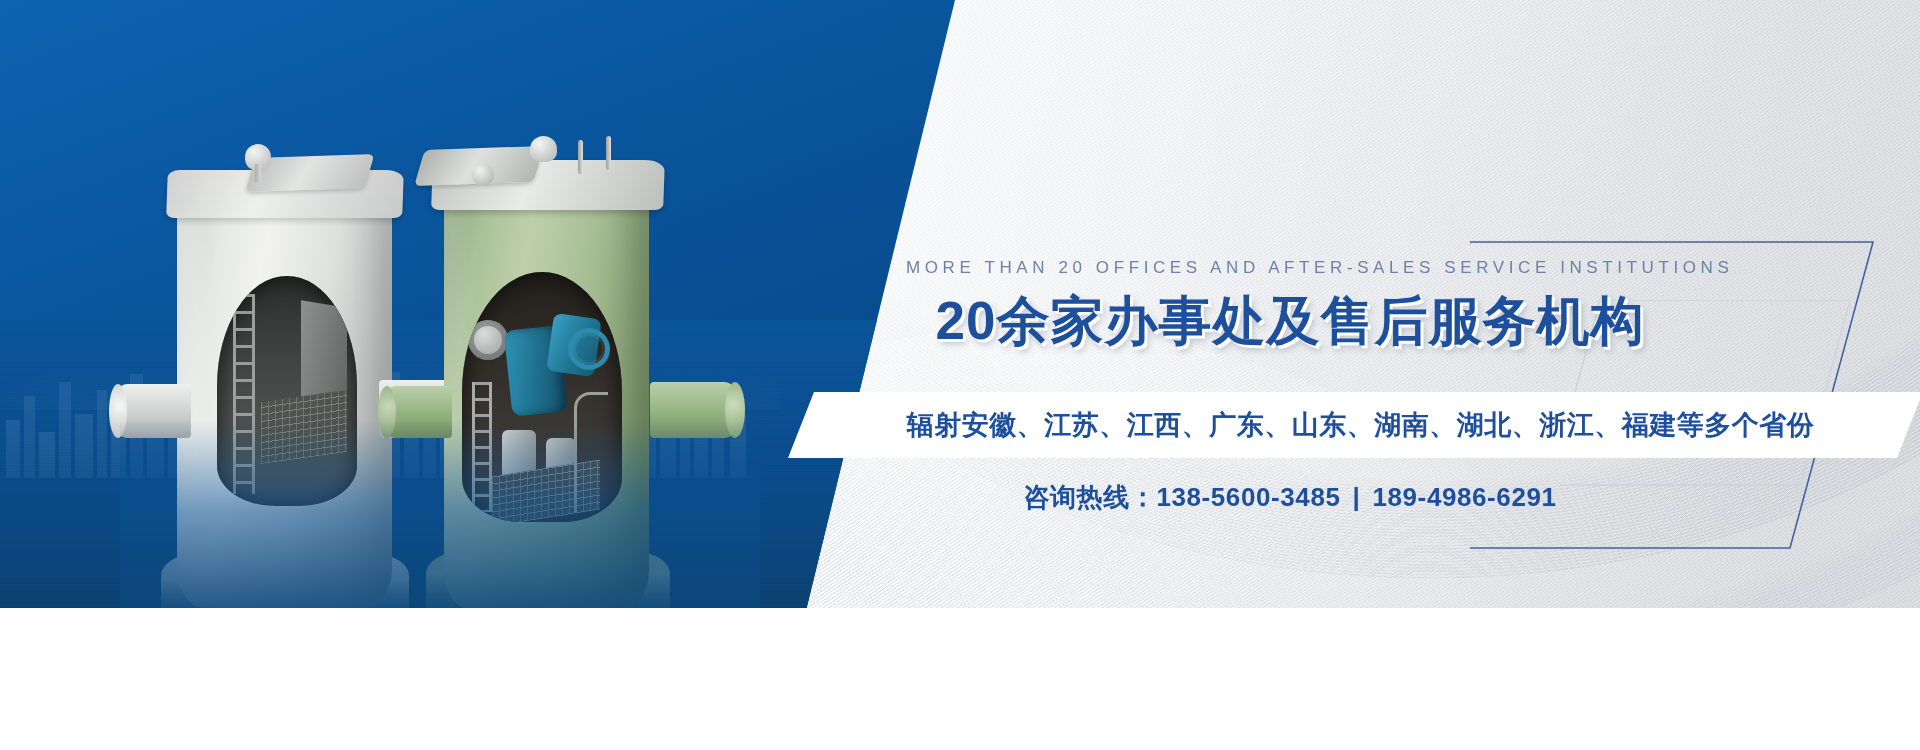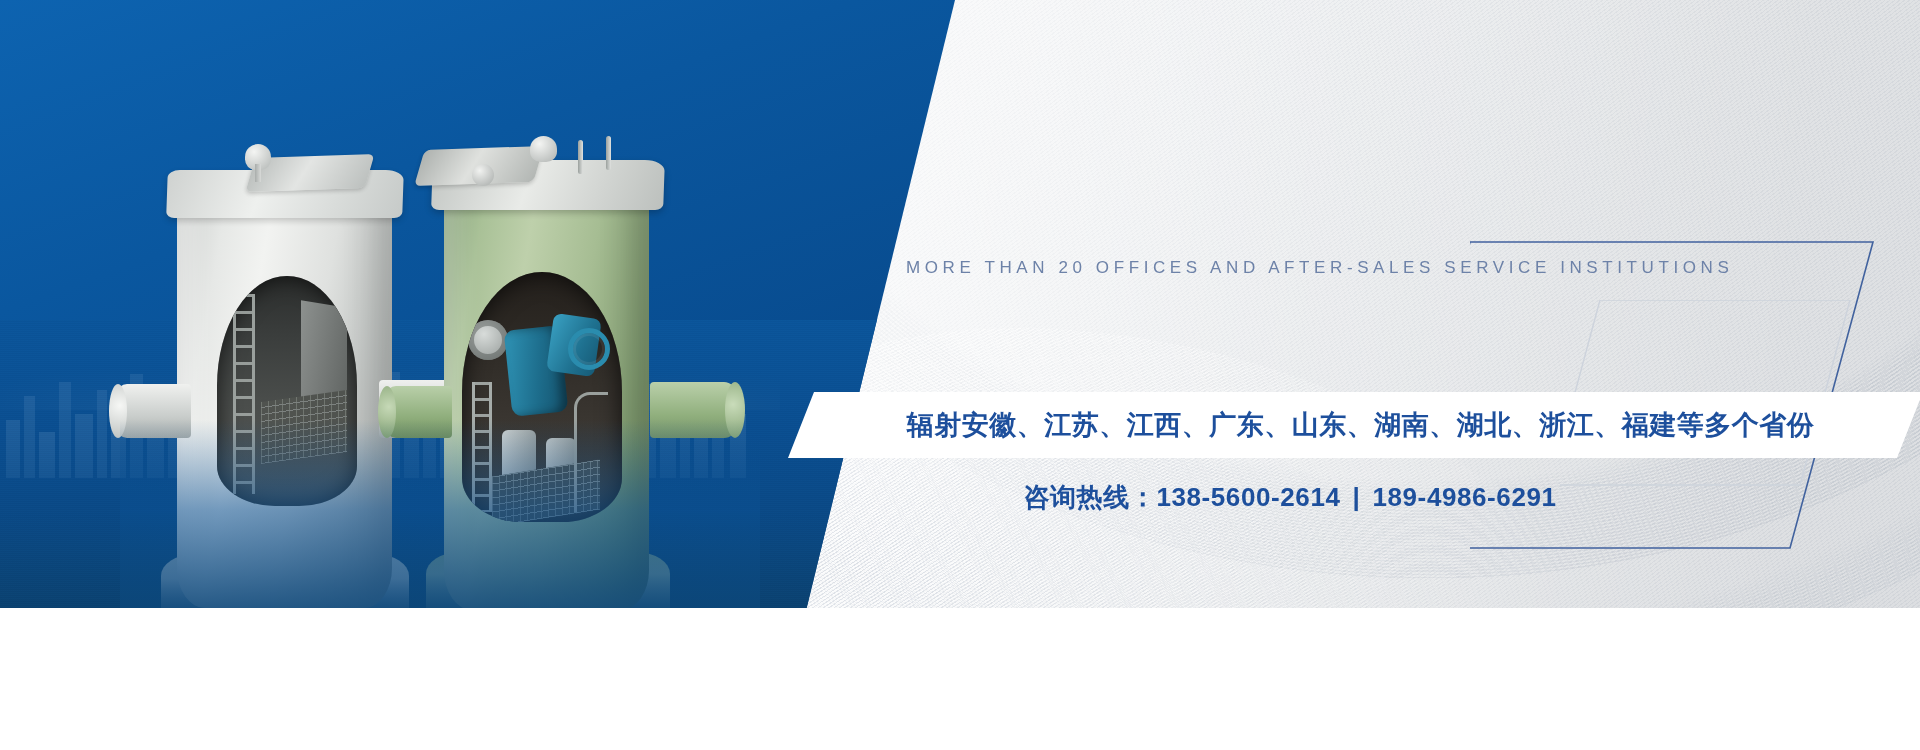--- a/index.html
+++ b/index.html
@@ -583,23 +583,24 @@
         <div class="pin" style="left:168px; top:6px;"></div>
         <div class="pin" style="left:196px; top:2px;"></div>
       </div>
 
       <div class="prod-fade"></div>
     </div>
   </div>
 
   <div class="copy">
     <div class="eyebrow">MORE THAN 20 OFFICES AND AFTER-SALES SERVICE INSTITUTIONS</div>
+    <div class="headline">20余家办事处及售后服务机构</div>
   </div>
 
   <div class="province-bar">
     <div class="province-text">辐射安徽、江苏、江西、广东、山东、湖南、湖北、浙江、福建等多个省份</div>
   </div>
 
   <div class="hotline">
-    <span>咨询热线：</span><span>138-5600-2614</span><span class="sep">|</span><span>189-4986-6291</span>
+    <span>咨询热线：</span><span>138-5600-3485</span><span class="sep">|</span><span>189-4986-6291</span>
   </div>
 
 </div>
 
 </body></html>

